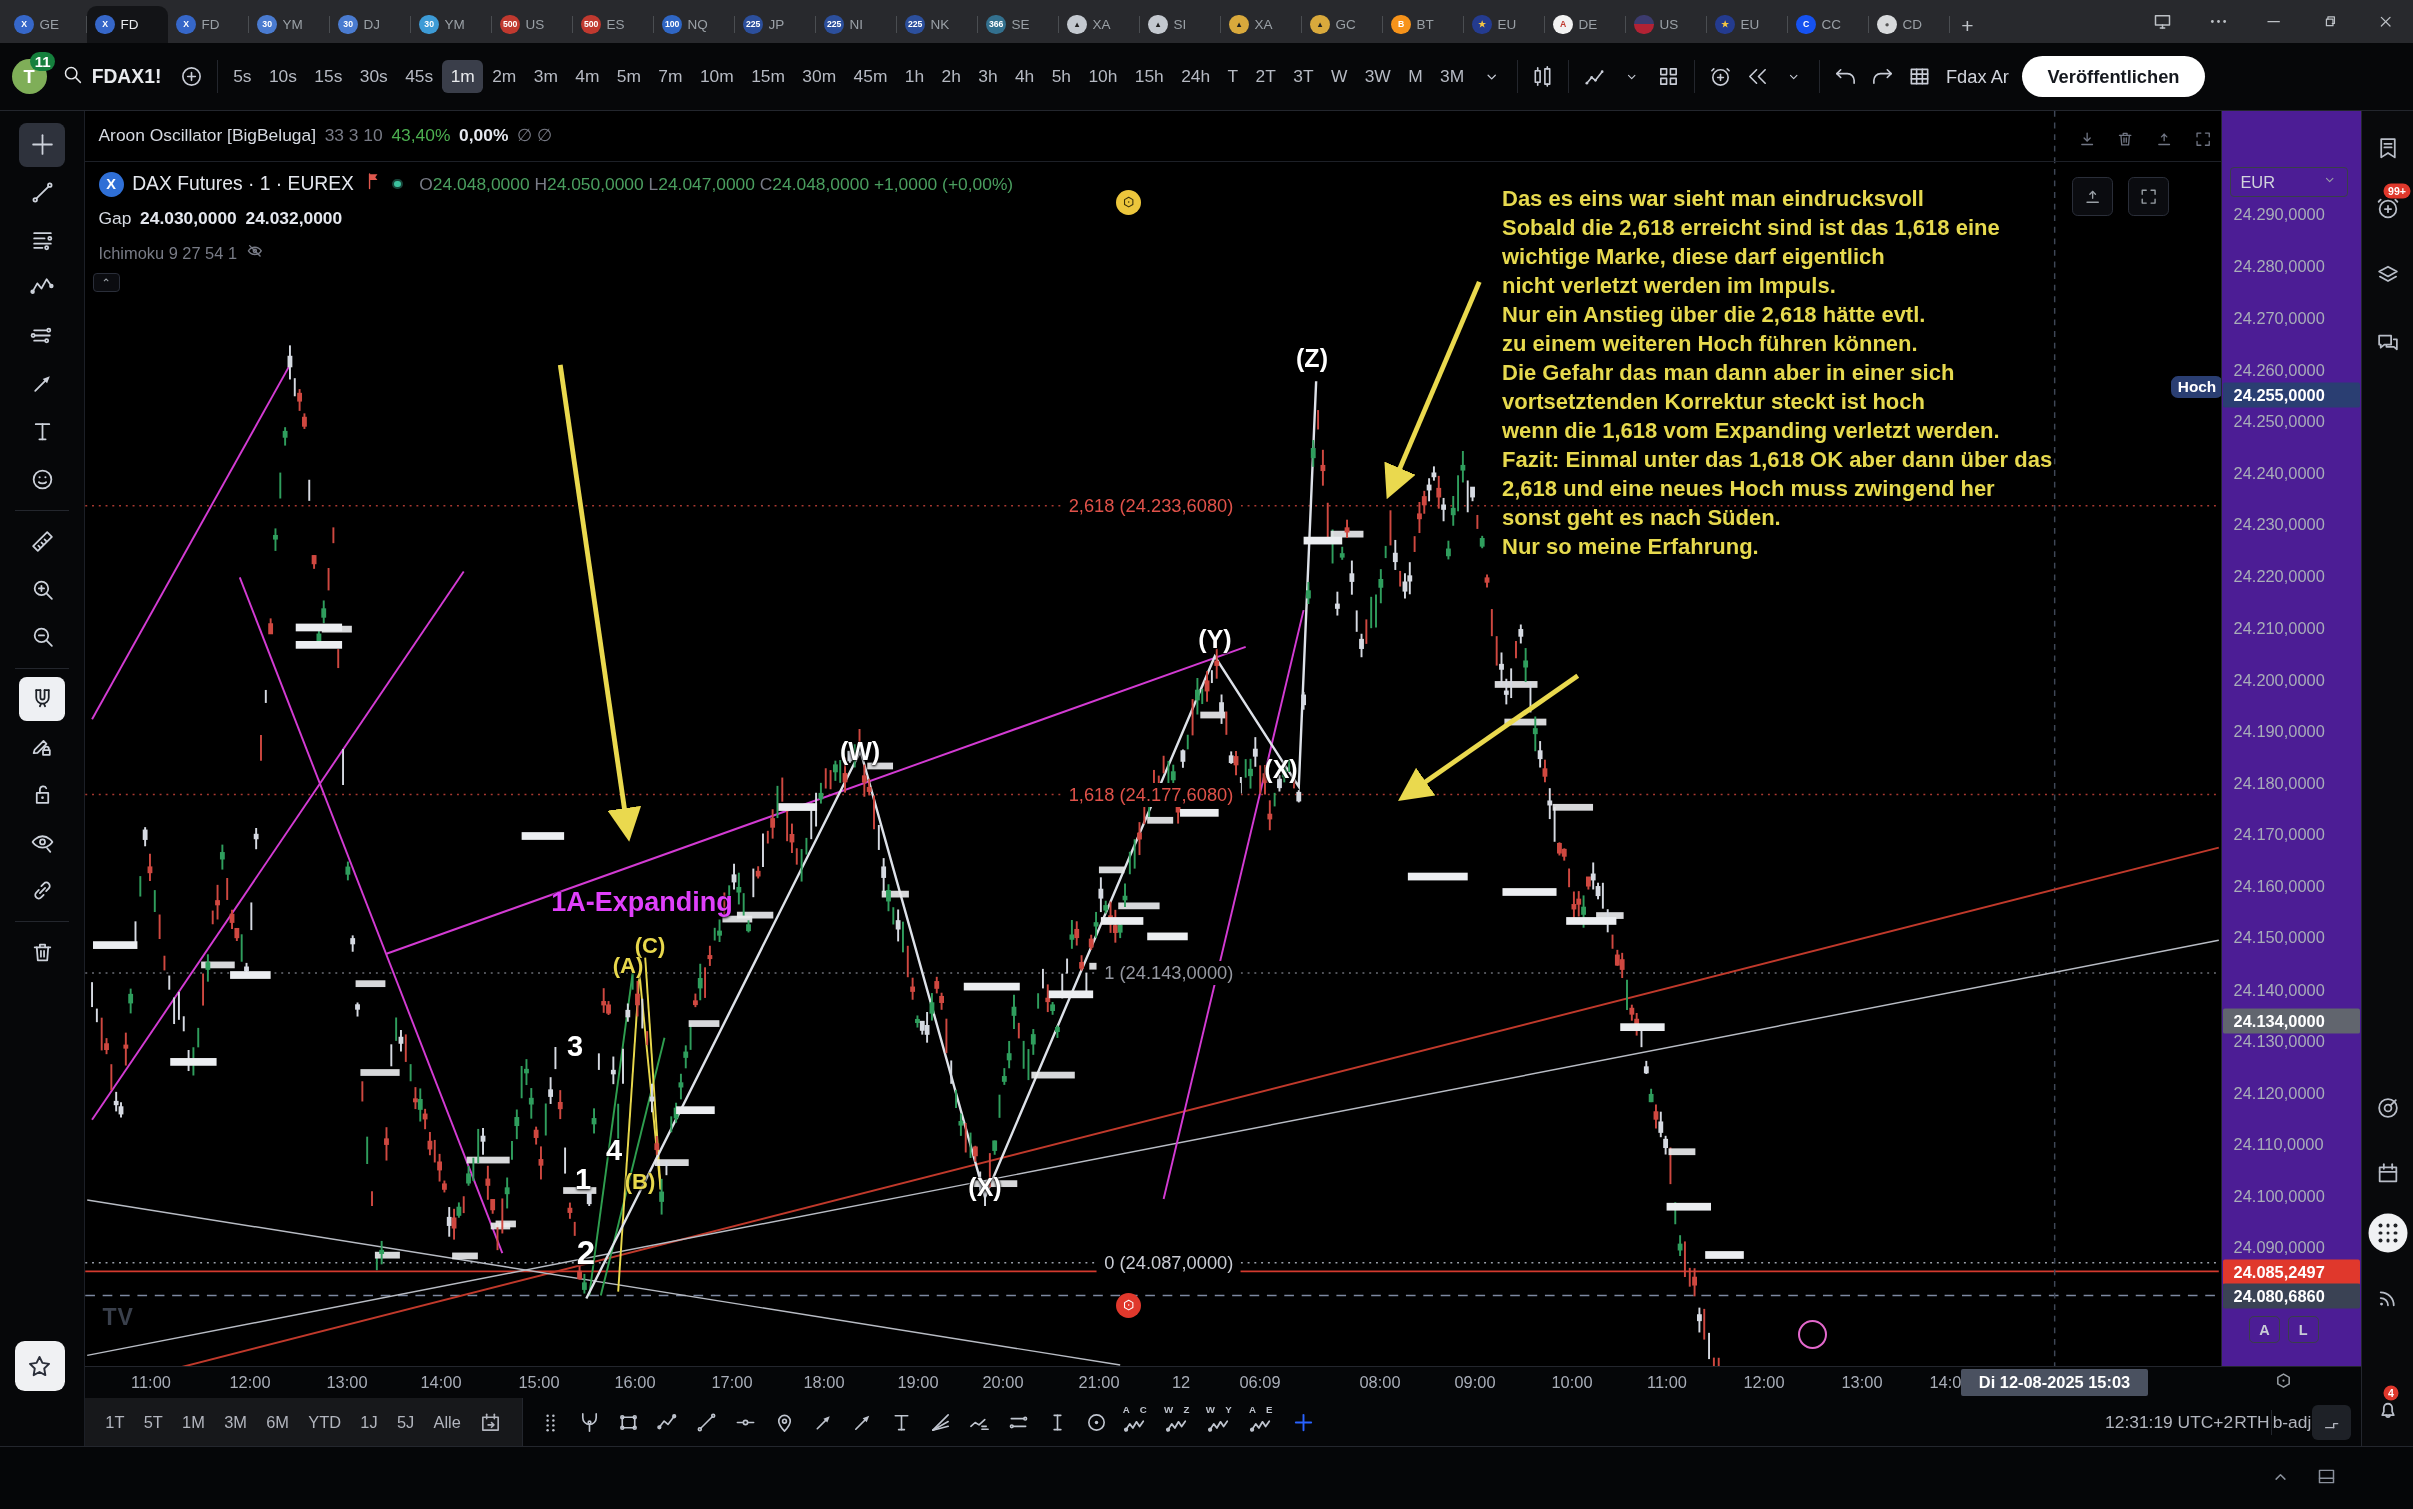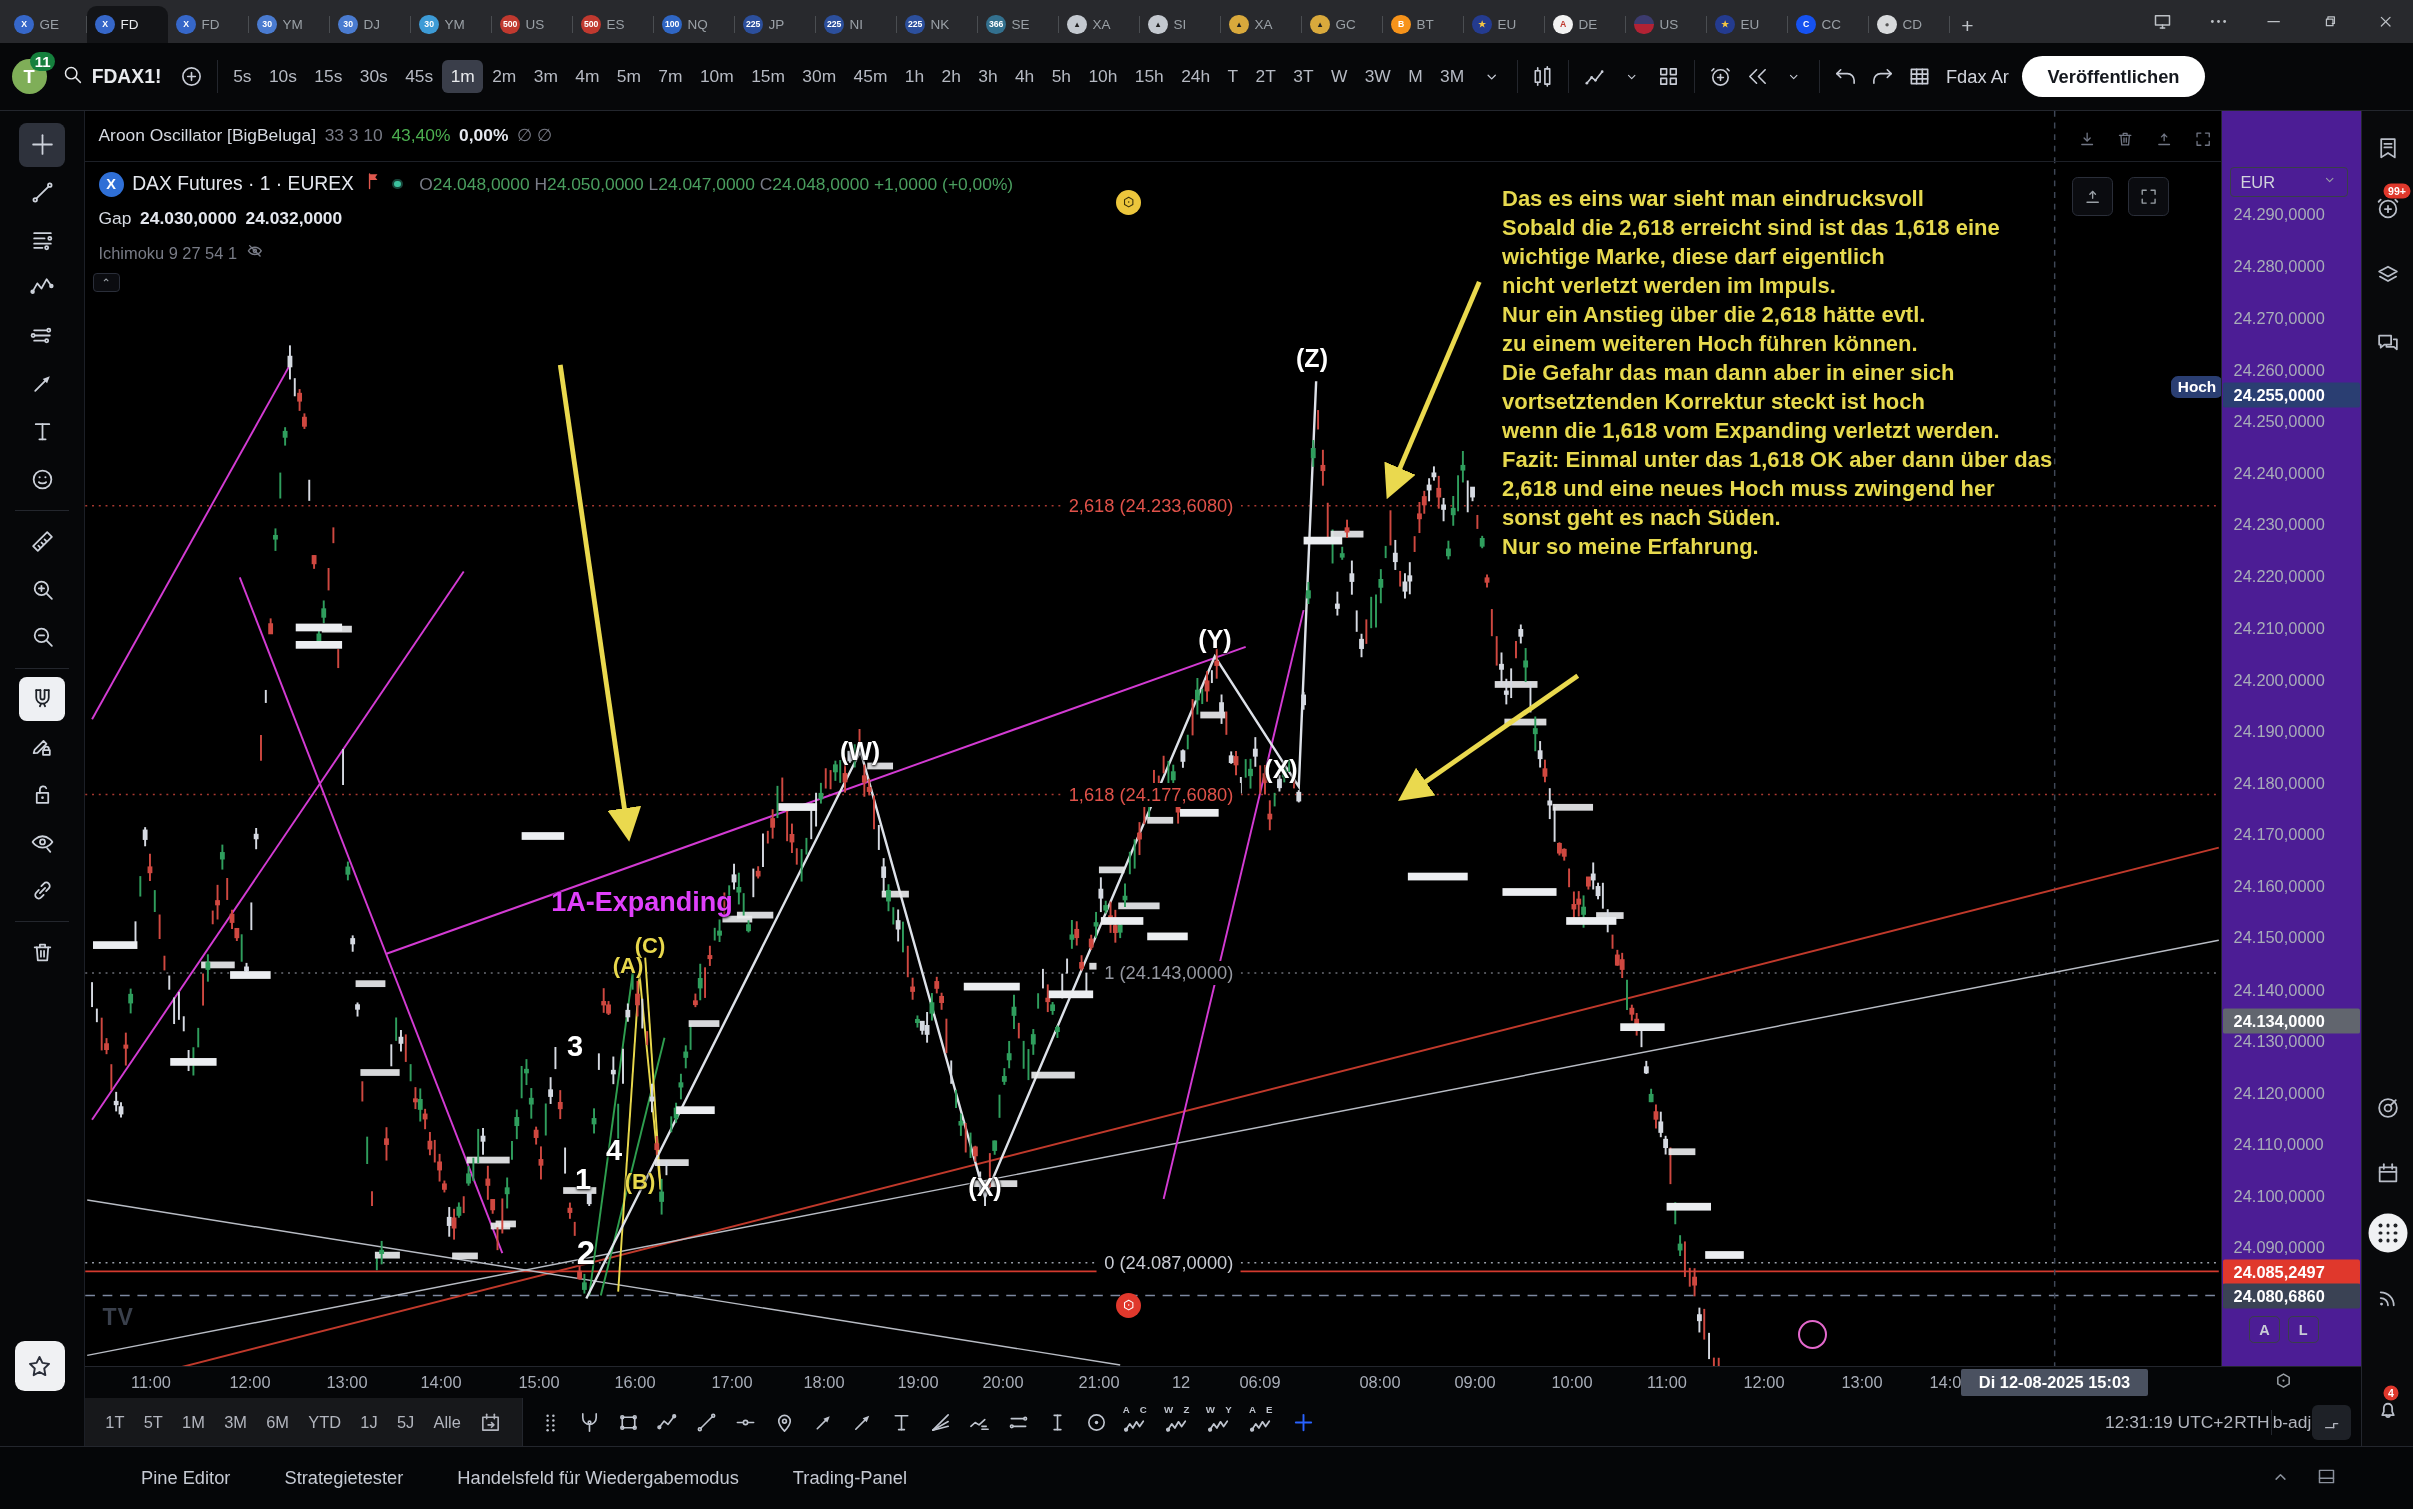--- a/index.html
+++ b/index.html
@@ -1543,26 +1543,20 @@
       <span class="cornerbox" id="ic-corner">
           <svg viewBox="0 0 24 24" width="19.3" height="19.3" fill="none">
             <path d="M14.5 19.5v-5h5" stroke="#b2b5be" stroke-width="1.7" stroke-linecap="round" stroke-linejoin="round"></path>
             <path d="M4.5 19.5h10" stroke="#b2b5be" stroke-width="1.7" stroke-linecap="round" stroke-linejoin="round"></path>
           </svg>
         </span>
     </div>
   </div>
 
   <div id="statusbar">
-    <div id="stitems" style="display:flex">
-        <div class="sitem">Pine Editor</div>
-        <div class="sitem">Strategietester</div>
-        <div class="sitem">Handelsfeld für Wiedergabemodus</div>
-        <div class="sitem">Trading-Panel</div>
-      </div>
     <div class="stright">
       <span id="ic-stchev"><svg viewBox="0 0 24 24" width="21" height="21" fill="none">
             <path d="M7 15l5-5 5 5" stroke="#8b919c" stroke-width="1.7" stroke-linecap="round" stroke-linejoin="round"></path>
           </svg></span>
       <span id="ic-stpanel"><svg viewBox="0 0 24 24" width="21" height="21" fill="none">
             <path d="M4 5h16v14H4z" stroke="#8b919c" stroke-width="1.7" stroke-linecap="round" stroke-linejoin="round"></path>
             <path d="M4 14h16" stroke="#8b919c" stroke-width="1.7" stroke-linecap="round" stroke-linejoin="round"></path>
           </svg></span>
     </div>
   </div>

